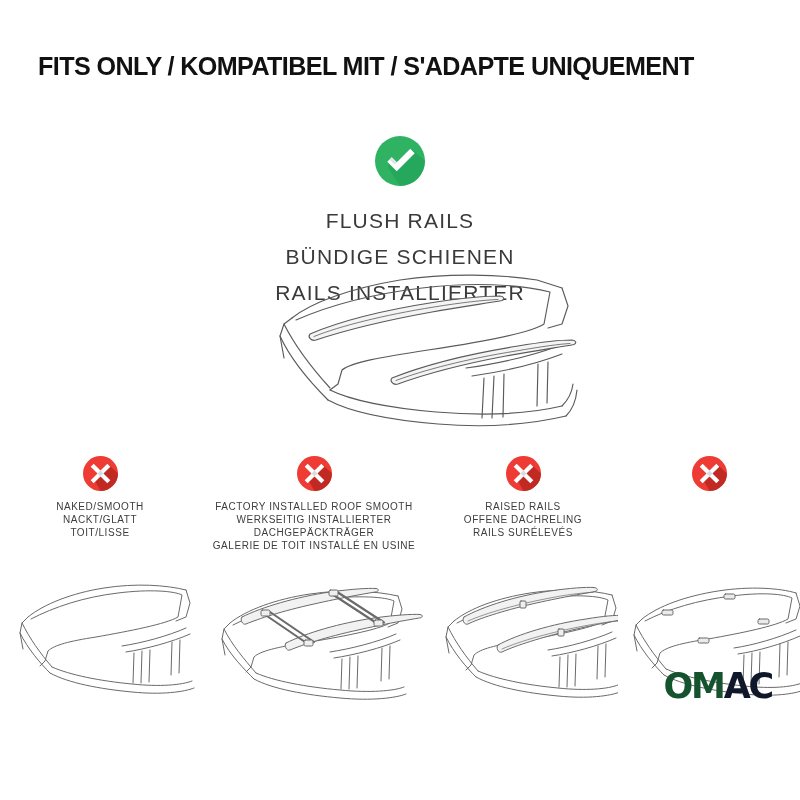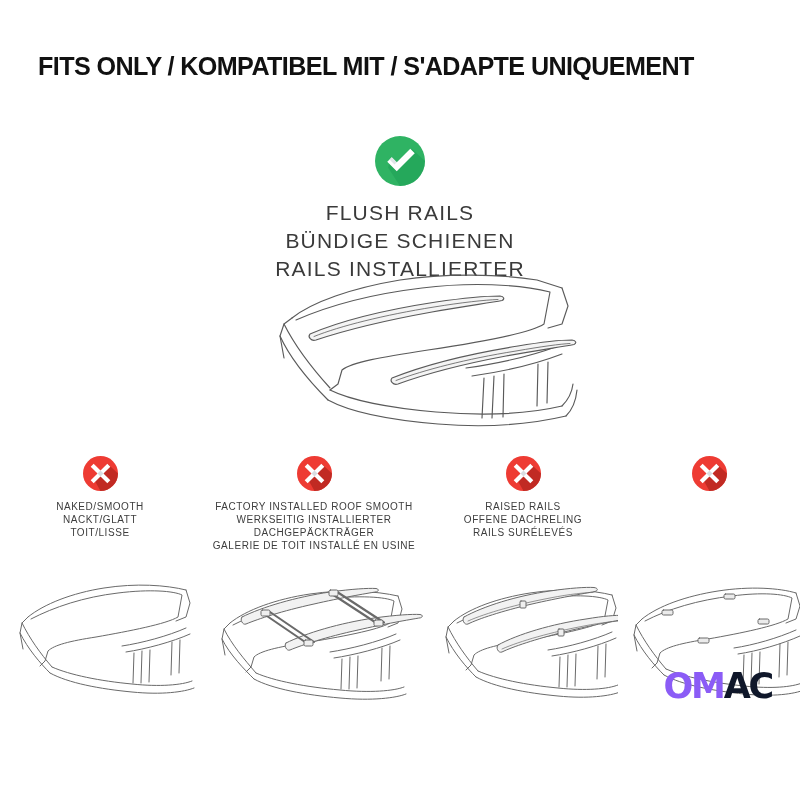--- a/index.html
+++ b/index.html
@@ -39,21 +39,21 @@
   .main-badge { width:50px; height:50px; }
   .main-labels {
     margin-top:13px;
     text-align:center;
     color:#3a3a3a;
     font-size:21px;
     line-height:1.34;
     letter-spacing:1.2px;
     font-weight:400;
   }
-  .main-labels div { white-space:nowrap; }
+  .main-labels div { white-space:nowrap;margin-top:8px; }
 
   .main-art {
     position:absolute;
     left:232px; top:266px;
     width:350px; height:175px;
   }
   .main-art svg { display:block; width:350px; height:175px; }
 
   
   .row {
@@ -89,21 +89,21 @@
   
   .logo {
     position:absolute;
     right:28px; bottom:28px;
     font-size:35px;
     font-weight:bold;
     letter-spacing:-2.2px;
     line-height:1;
     font-family:"DejaVu Sans", sans-serif;
   }
-  .logo .om { color:#8b5cf6; }
+  .logo .om { color:#14532d; }
   .logo .ac { color:#0f172a; }
 </style>
 </head>
 <body>
 
 <div class="page">
 
   <div class="header-title">FITS ONLY / KOMPATIBEL MIT / S'ADAPTE UNIQUEMENT</div>
 
   <div class="main-block">

